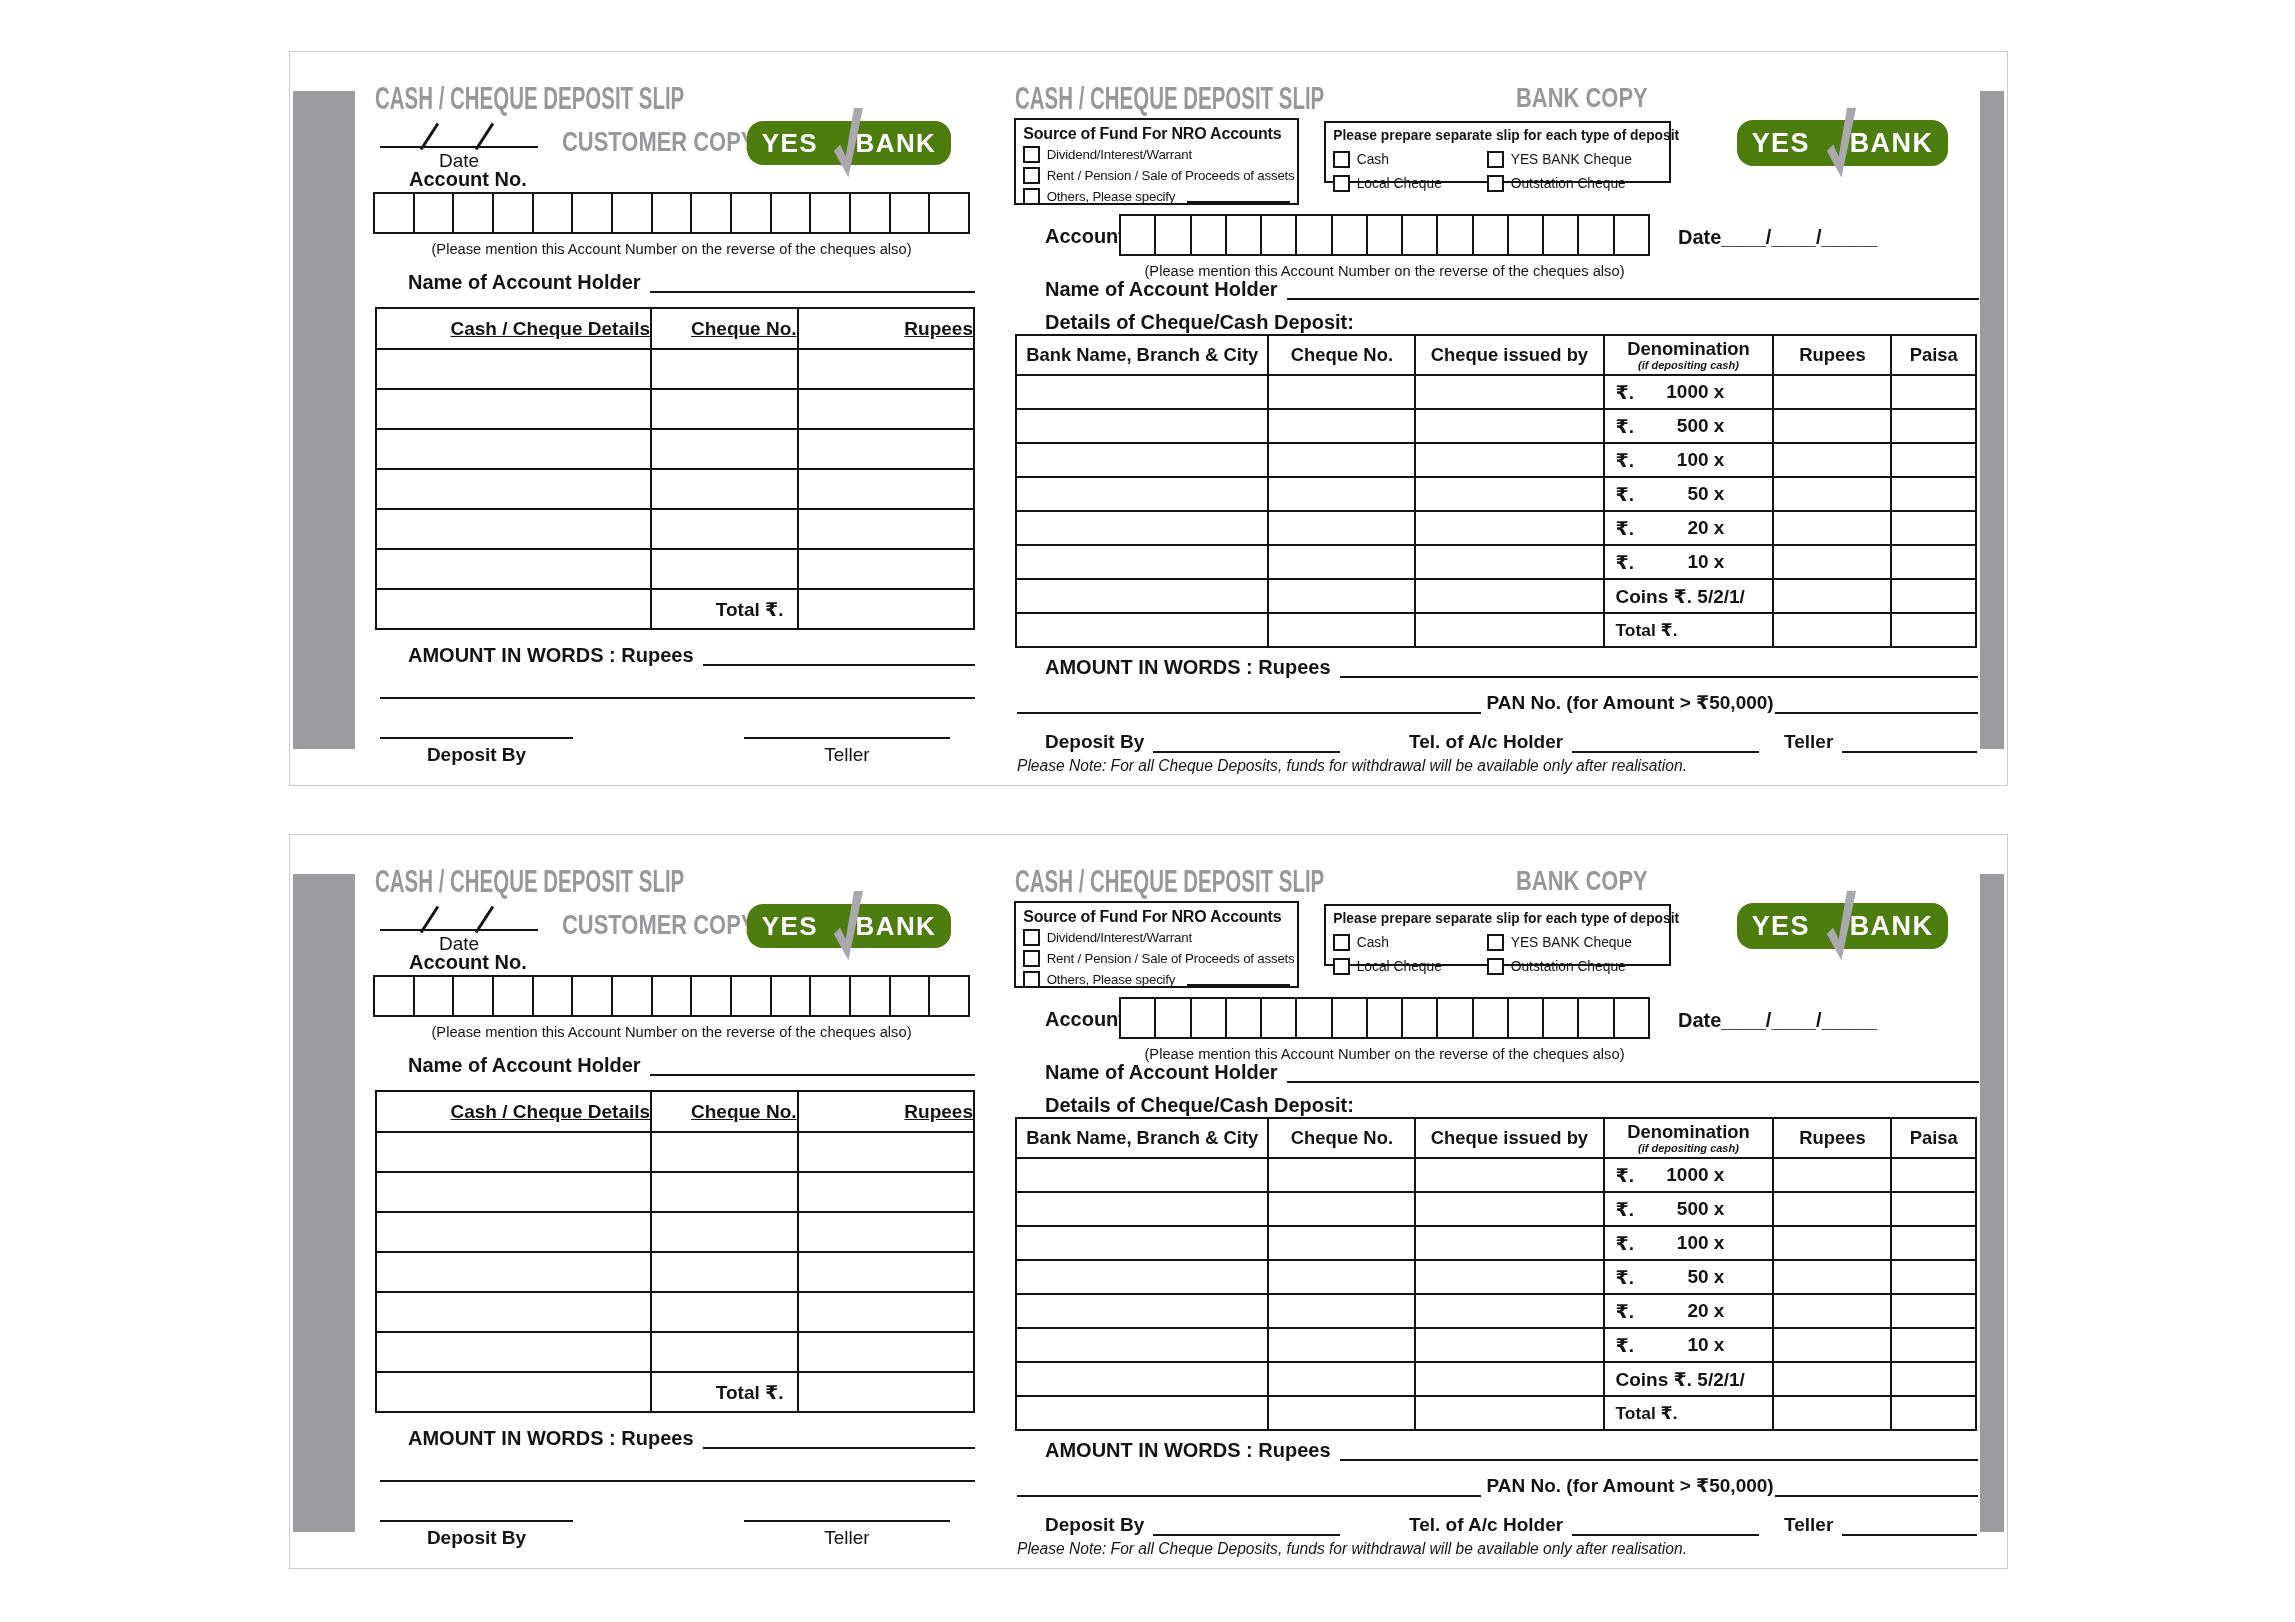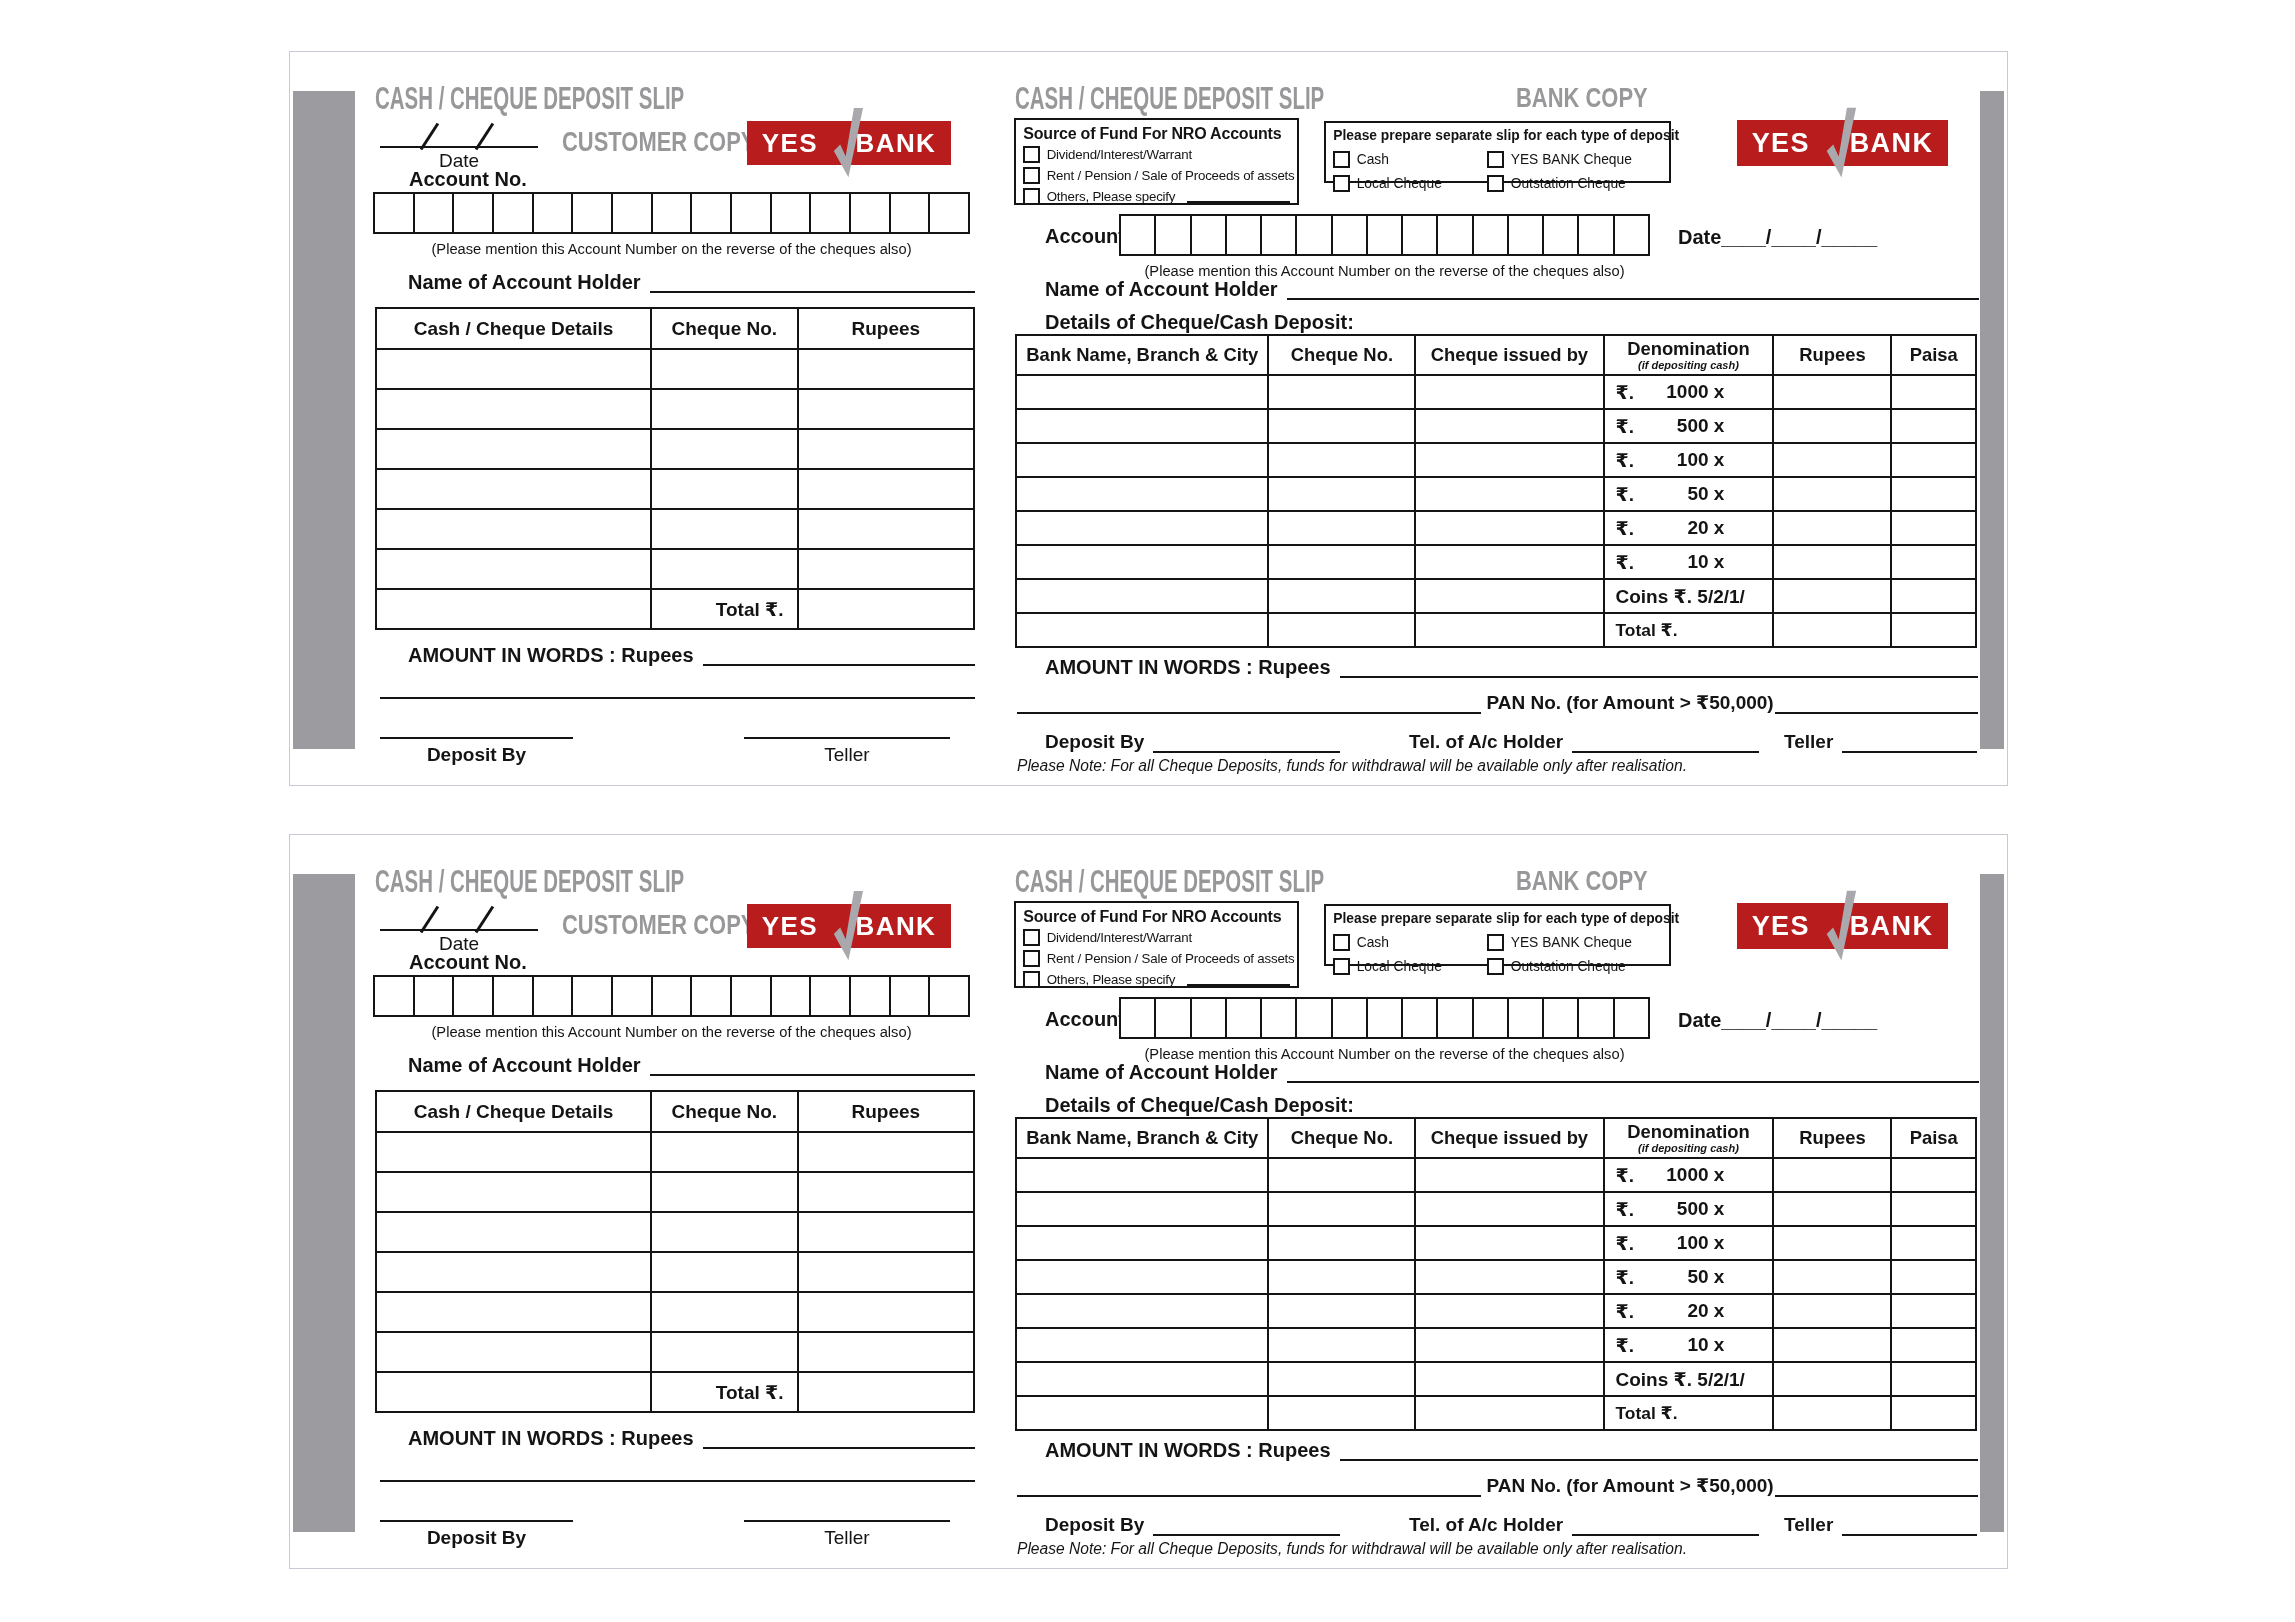--- a/index.html
+++ b/index.html
@@ -26,43 +26,43 @@
   .date-group{position:absolute;border-bottom:2.8px solid #141414;}
   .slash{position:absolute;width:2.8px;height:31px;background:#141414;transform:rotate(33deg);bottom:-5.5px;}
   .date-label{position:absolute;text-align:center;font-size:19px;}
 
   .boxrow{position:absolute;display:flex;border:2.8px solid #141414;box-sizing:border-box;background:#fff;}
   .boxrow .cell{flex:1;border-right:2.3px solid #141414;}
   .boxrow .cell:last-child{border-right:none;}
 
   table{border-collapse:collapse;table-layout:fixed;position:absolute;background:#fff;}
   td,th{border:2.8px solid #141414;padding:0;}
-  .ctable th{font-size:19px;font-weight:bold;text-align:center;}
+  .ctable th{font-size:19px;font-weight:bold;text-align:right;text-decoration:underline;}
   .btable th{font-size:18.4px;font-weight:bold;text-align:center;line-height:1.15;}
   .th-sub{display:block;font-size:11px;font-style:italic;font-weight:bold;}
   .dflex{display:flex;justify-content:space-between;align-items:center;padding:0 11px;}
   .rs{font-size:19px;font-weight:bold;}
   .dval{font-size:19px;font-weight:600;padding-right:37px;}
   .dfull{font-size:19px;font-weight:600;padding-left:11px;}
   .dtotal{font-size:17.4px;font-weight:bold;padding-left:11px;}
   .total-cell{font-size:19px;font-weight:bold;text-align:right;padding-right:13px;}
 
   .nbox{position:absolute;border:2.8px solid #141414;box-sizing:border-box;background:#fff;padding:4.6px 7.3px;}
   .nbox-title{font-weight:bold;white-space:nowrap;}
   .nro .nbox-title{font-size:16px;letter-spacing:-0.2px;}
   .tbox .nbox-title{font-size:13.8px;}
   .opt{display:flex;align-items:center;gap:6.4px;margin-top:3.7px;white-space:nowrap;}
   .nro .opt{font-size:13.3px;letter-spacing:-0.2px;}
   .tbox .opt{font-size:13.8px;}
   .cb{width:13px;height:13px;border:2.3px solid #141414;flex:none;background:#fff;}
   .spec-line{display:inline-block;width:115px;border-bottom:2.8px solid #141414;height:11px;margin-left:5.5px;}
   .tgrid{display:grid;grid-template-columns:154px 1fr;row-gap:3.7px;margin-top:4.6px;}
 
-  .logo{position:absolute;background:#b91c1c;display:flex;align-items:center;
-        justify-content:space-between;padding:0 14.7px;box-sizing:border-box;}
+  .logo{position:absolute;background:#4d7c0f;display:flex;align-items:center;
+        justify-content:space-between;padding:0 14.7px;box-sizing:border-box;border-radius:16px;}
   .logo .w{color:#fff;font-weight:bold;letter-spacing:1.4px;line-height:1;}
   .logo svg{position:absolute;left:41%;top:-13px;overflow:visible;}
 
   .sig{position:absolute;border-top:2.8px solid #141414;text-align:center;font-size:19px;padding-top:4.6px;}
   .sig.bold{font-weight:bold;}
   .note{position:absolute;font-size:15.6px;font-style:italic;white-space:nowrap;}
   .date-text{position:absolute;font-size:20px;font-weight:bold;white-space:nowrap;}
   .dep-group{position:absolute;display:flex;align-items:flex-end;bottom:0;}
 </style>
 </head>

